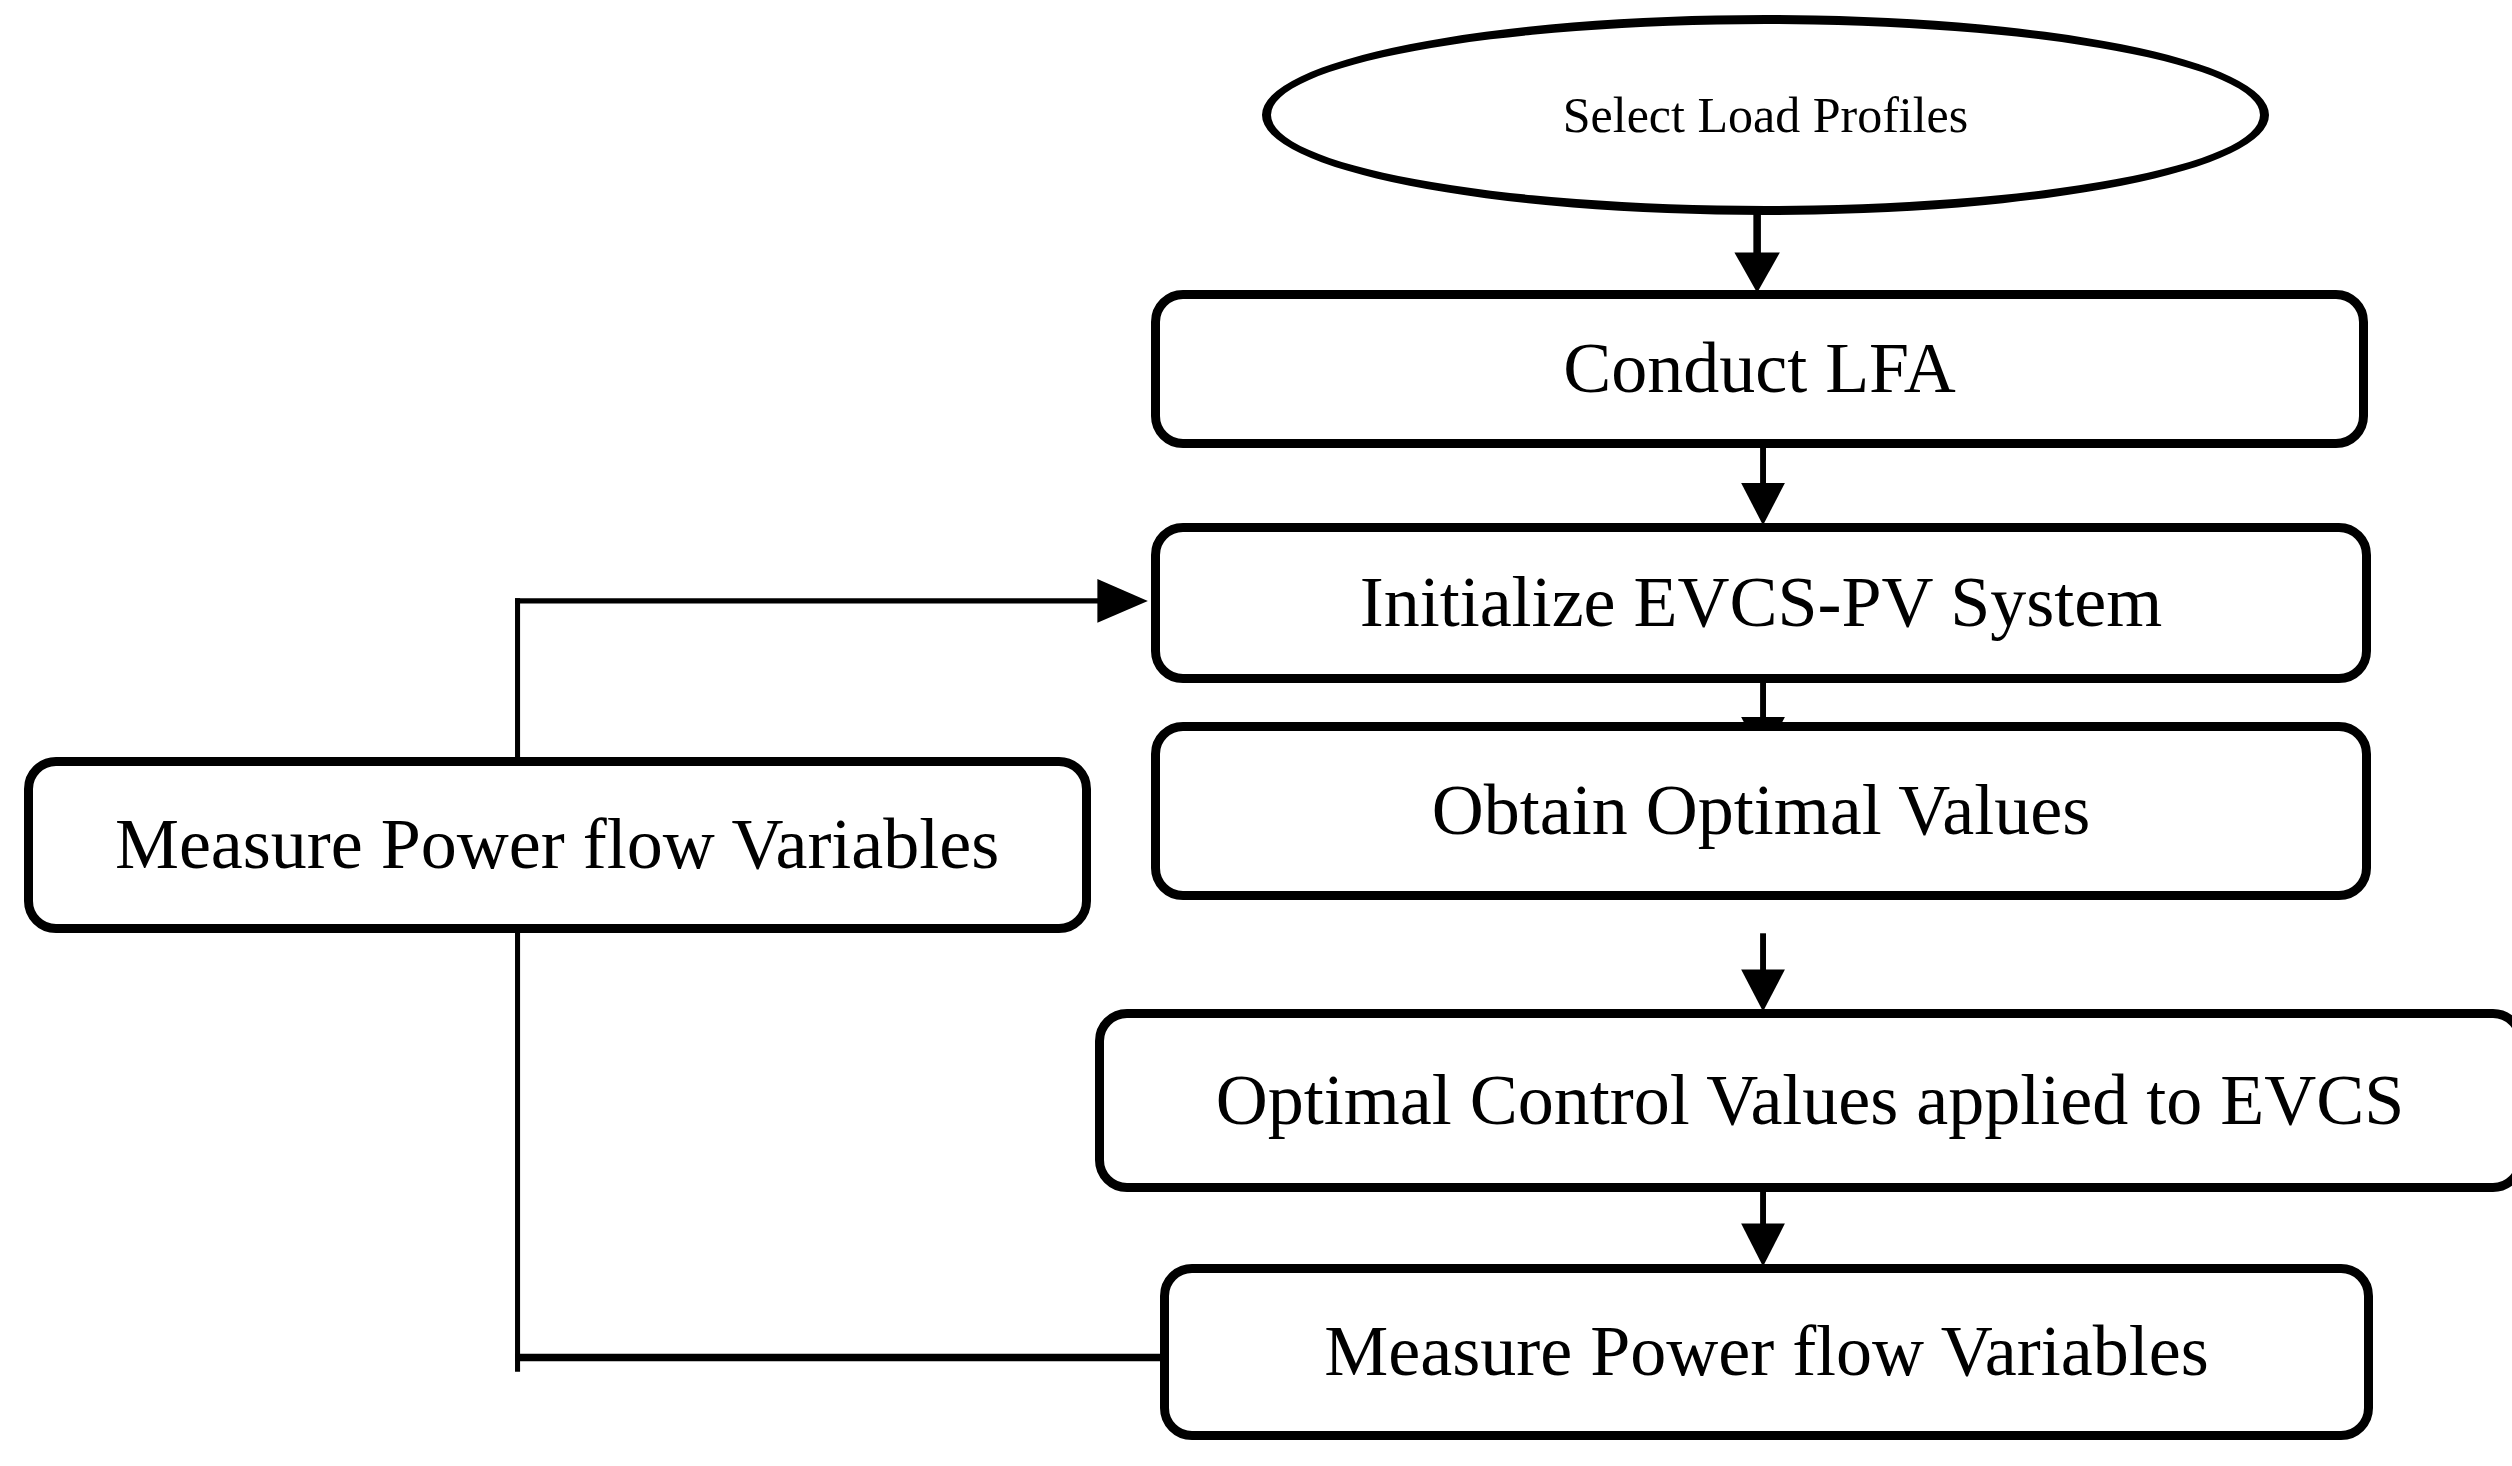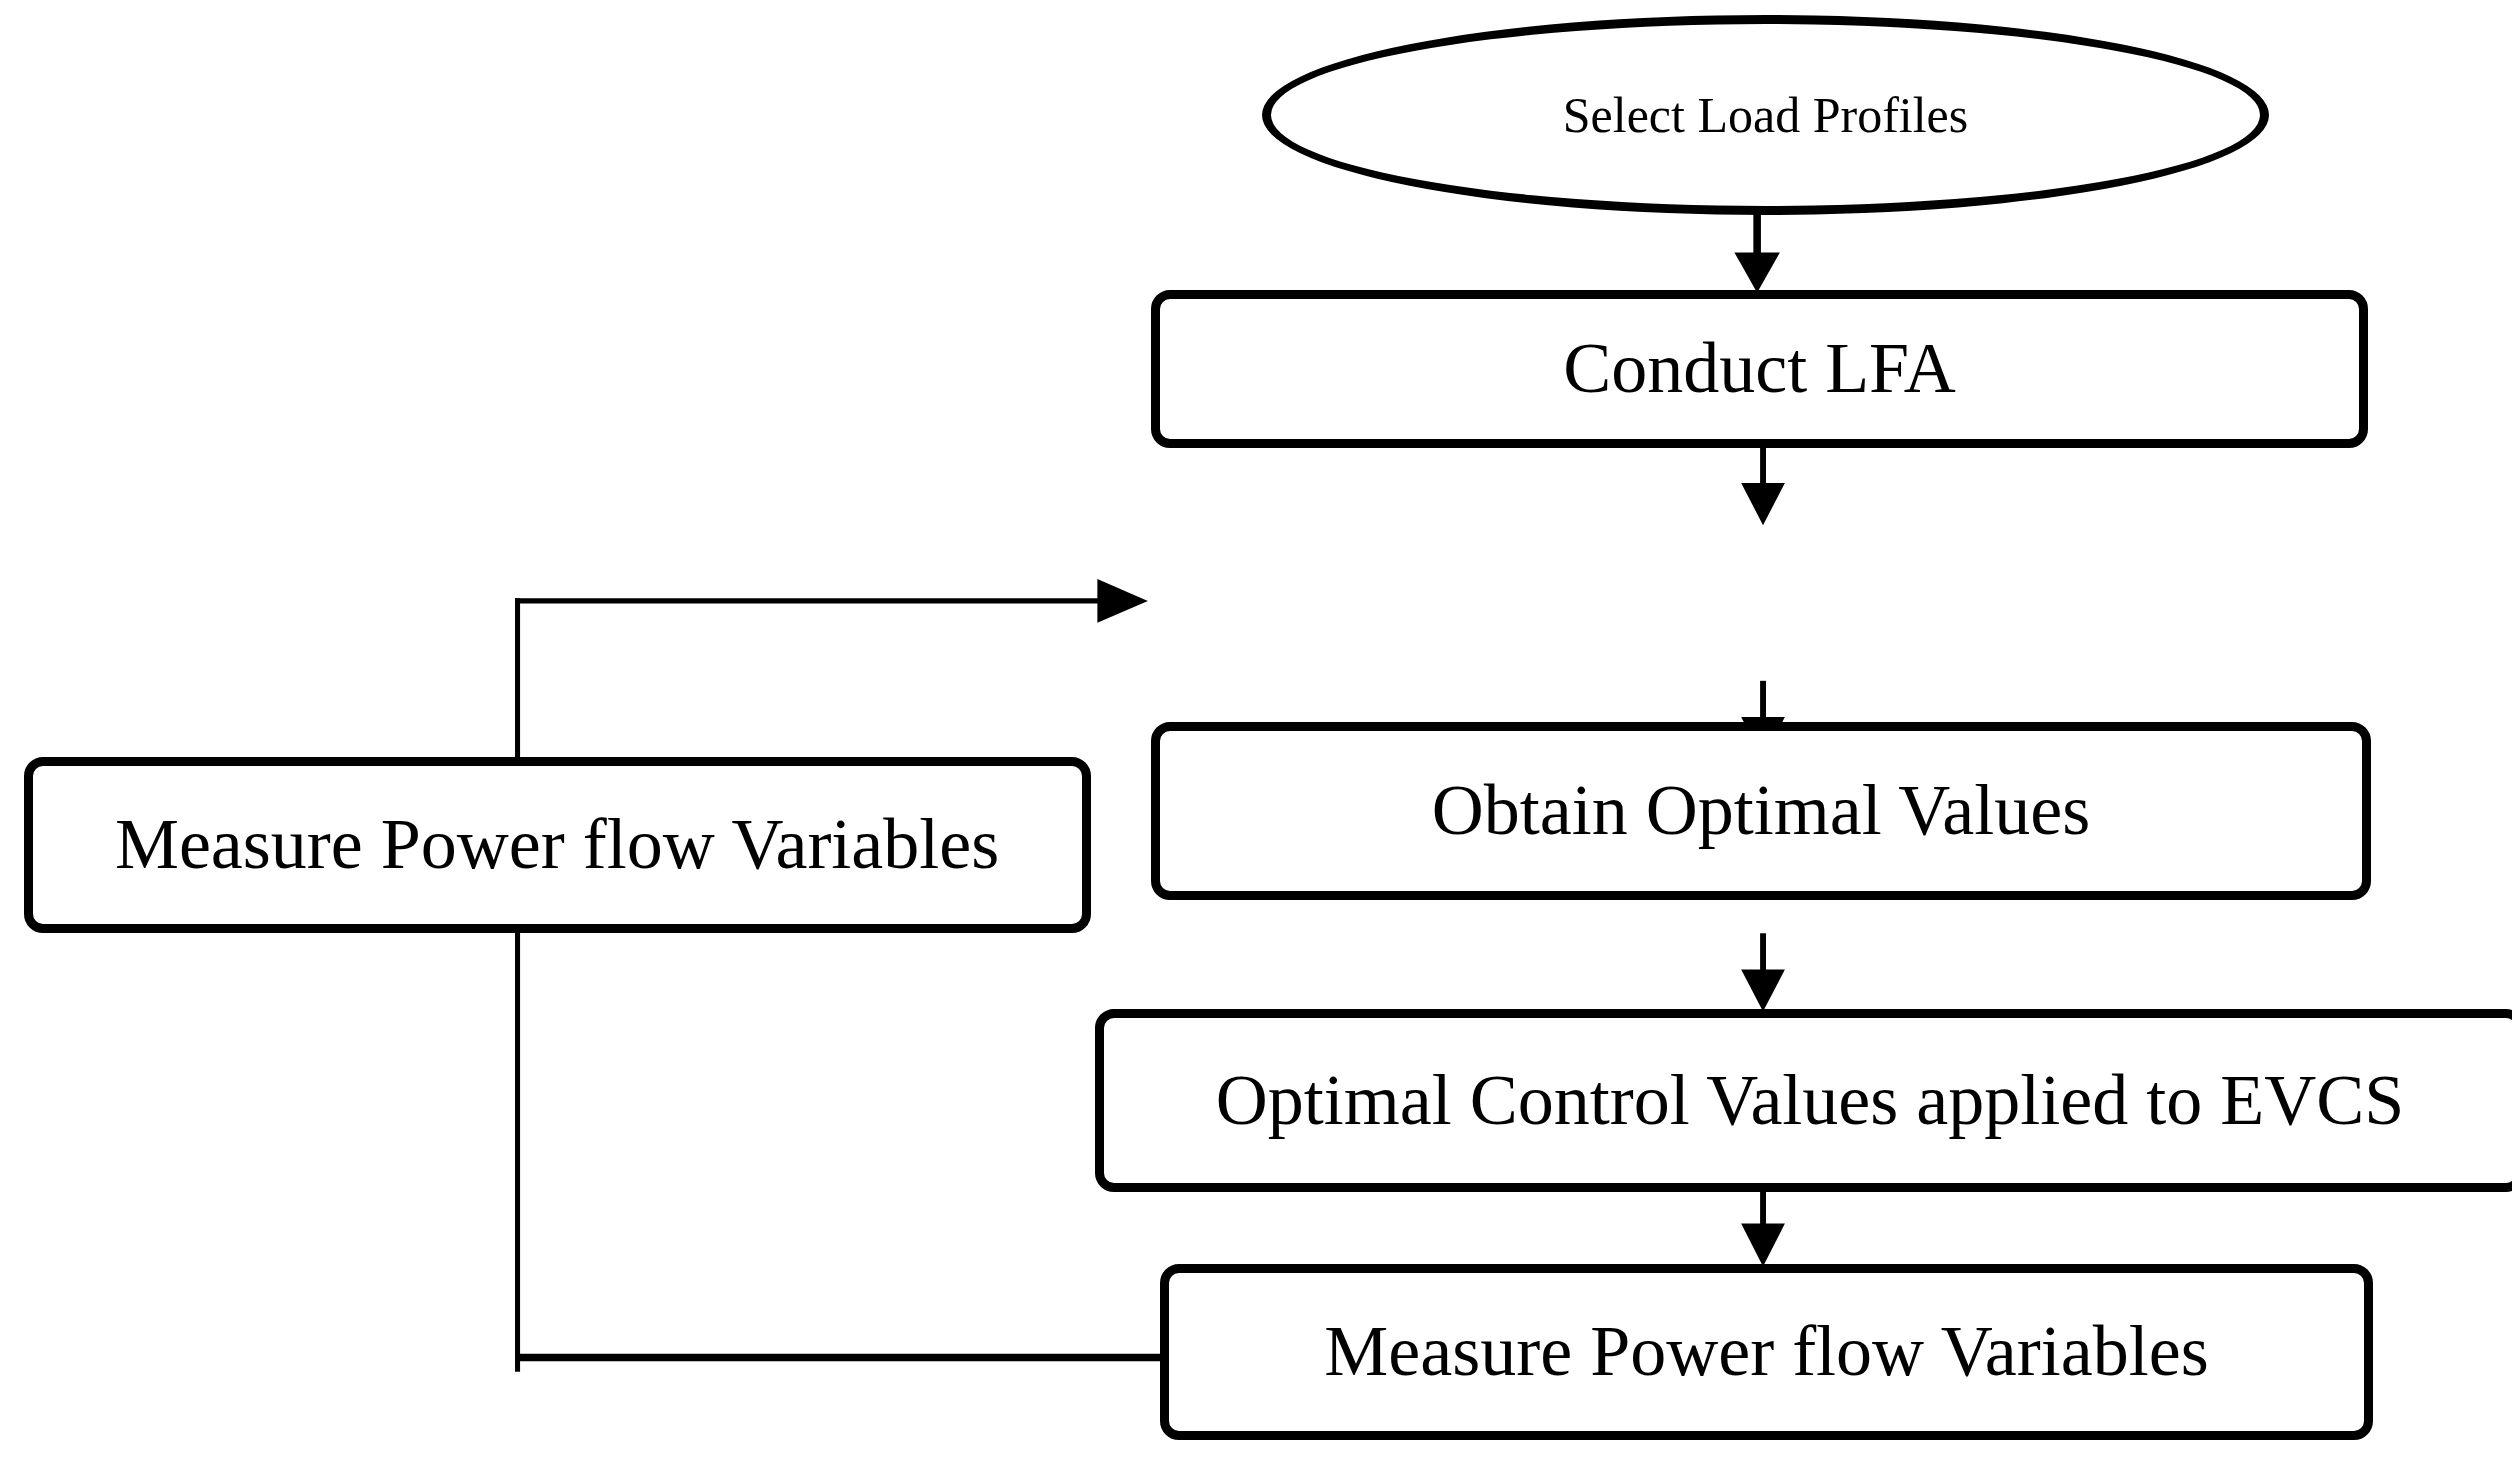--- a/index.html
+++ b/index.html
@@ -32,21 +32,21 @@
     display: flex;
     align-items: center;
     justify-content: center;
     text-align: center;
     z-index: 1;
     font-size: 72px;
     line-height: 1.1;
     white-space: nowrap;
   }
   .node.rounded {
-    border-radius: 19px;
+    border-radius: 32px;
   }
   .node.ellipse {
     border-radius: 50%;
     font-size: 50px;
   }
   
   #node-select-load-profiles   { left: 1262px; top: 15px;   width: 1007px; height: 200px; }
   #node-conduct-lfa            { left: 1151px; top: 290px;  width: 1217px; height: 158px; }
   #node-initialize-evcs-pv     { left: 1151px; top: 523px;  width: 1220px; height: 160px; }
   #node-obtain-optimal-values  { left: 1151px; top: 722px;  width: 1220px; height: 178px; }
@@ -95,20 +95,23 @@
   </svg>
 
   <div class="node ellipse" id="node-select-load-profiles">
     <span>Select Load Profiles</span>
   </div>
 
   <div class="node rounded" id="node-conduct-lfa">
     <span>Conduct LFA</span>
   </div>
 
+  <div class="node rounded" id="node-initialize-evcs-pv">
+    <span>Initialize EVCS-PV System</span>
+  </div>
 
   <div class="node rounded" id="node-obtain-optimal-values">
     <span>Obtain Optimal Values</span>
   </div>
 
   <div class="node rounded" id="node-optimal-control-applied">
     <span>Optimal Control Values applied to EVCS</span>
   </div>
 
   <div class="node rounded" id="node-measure-left">

